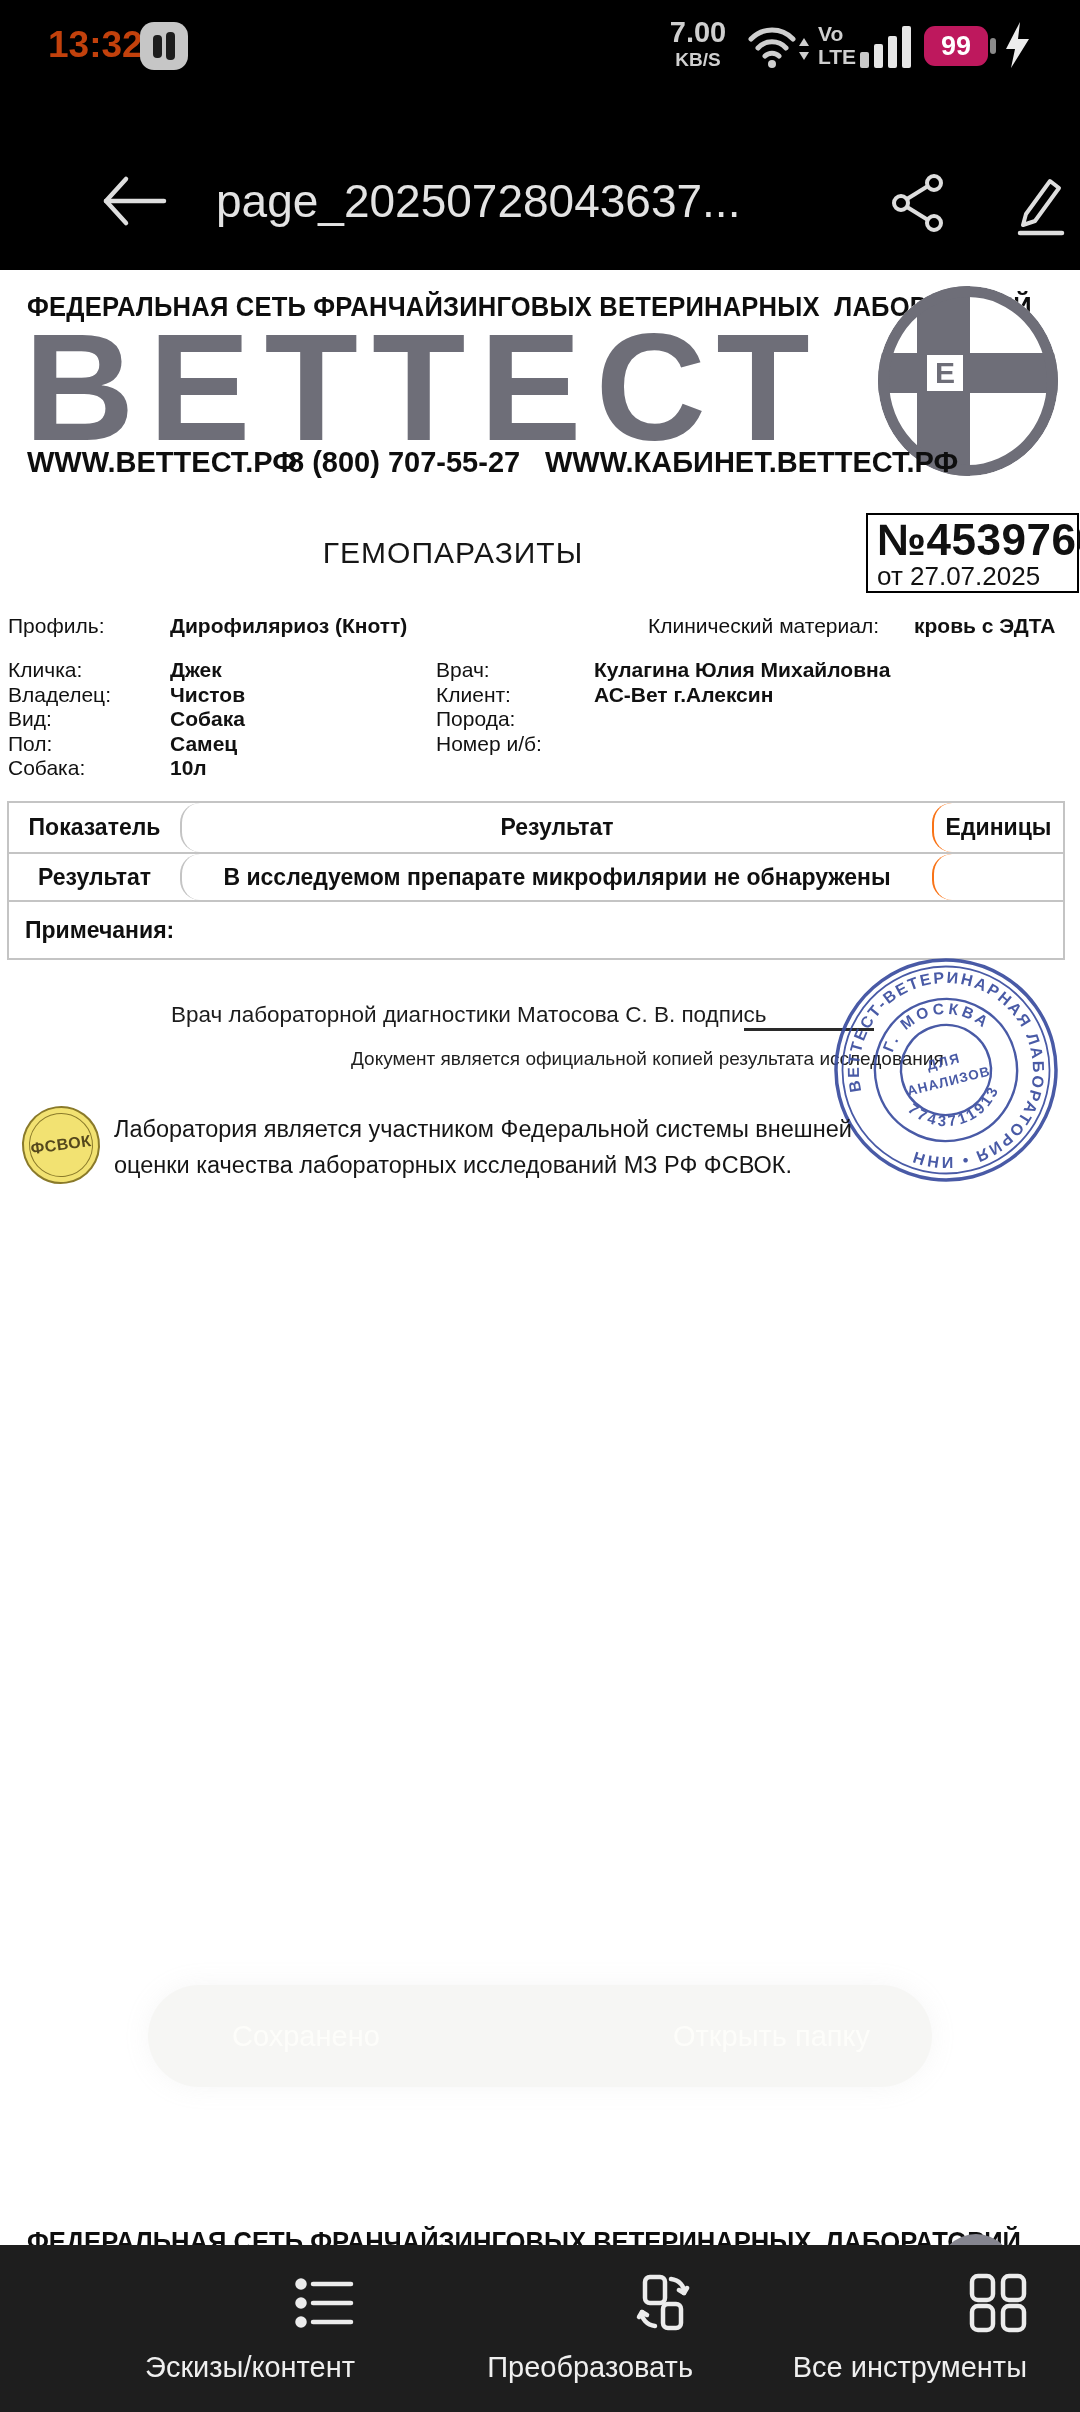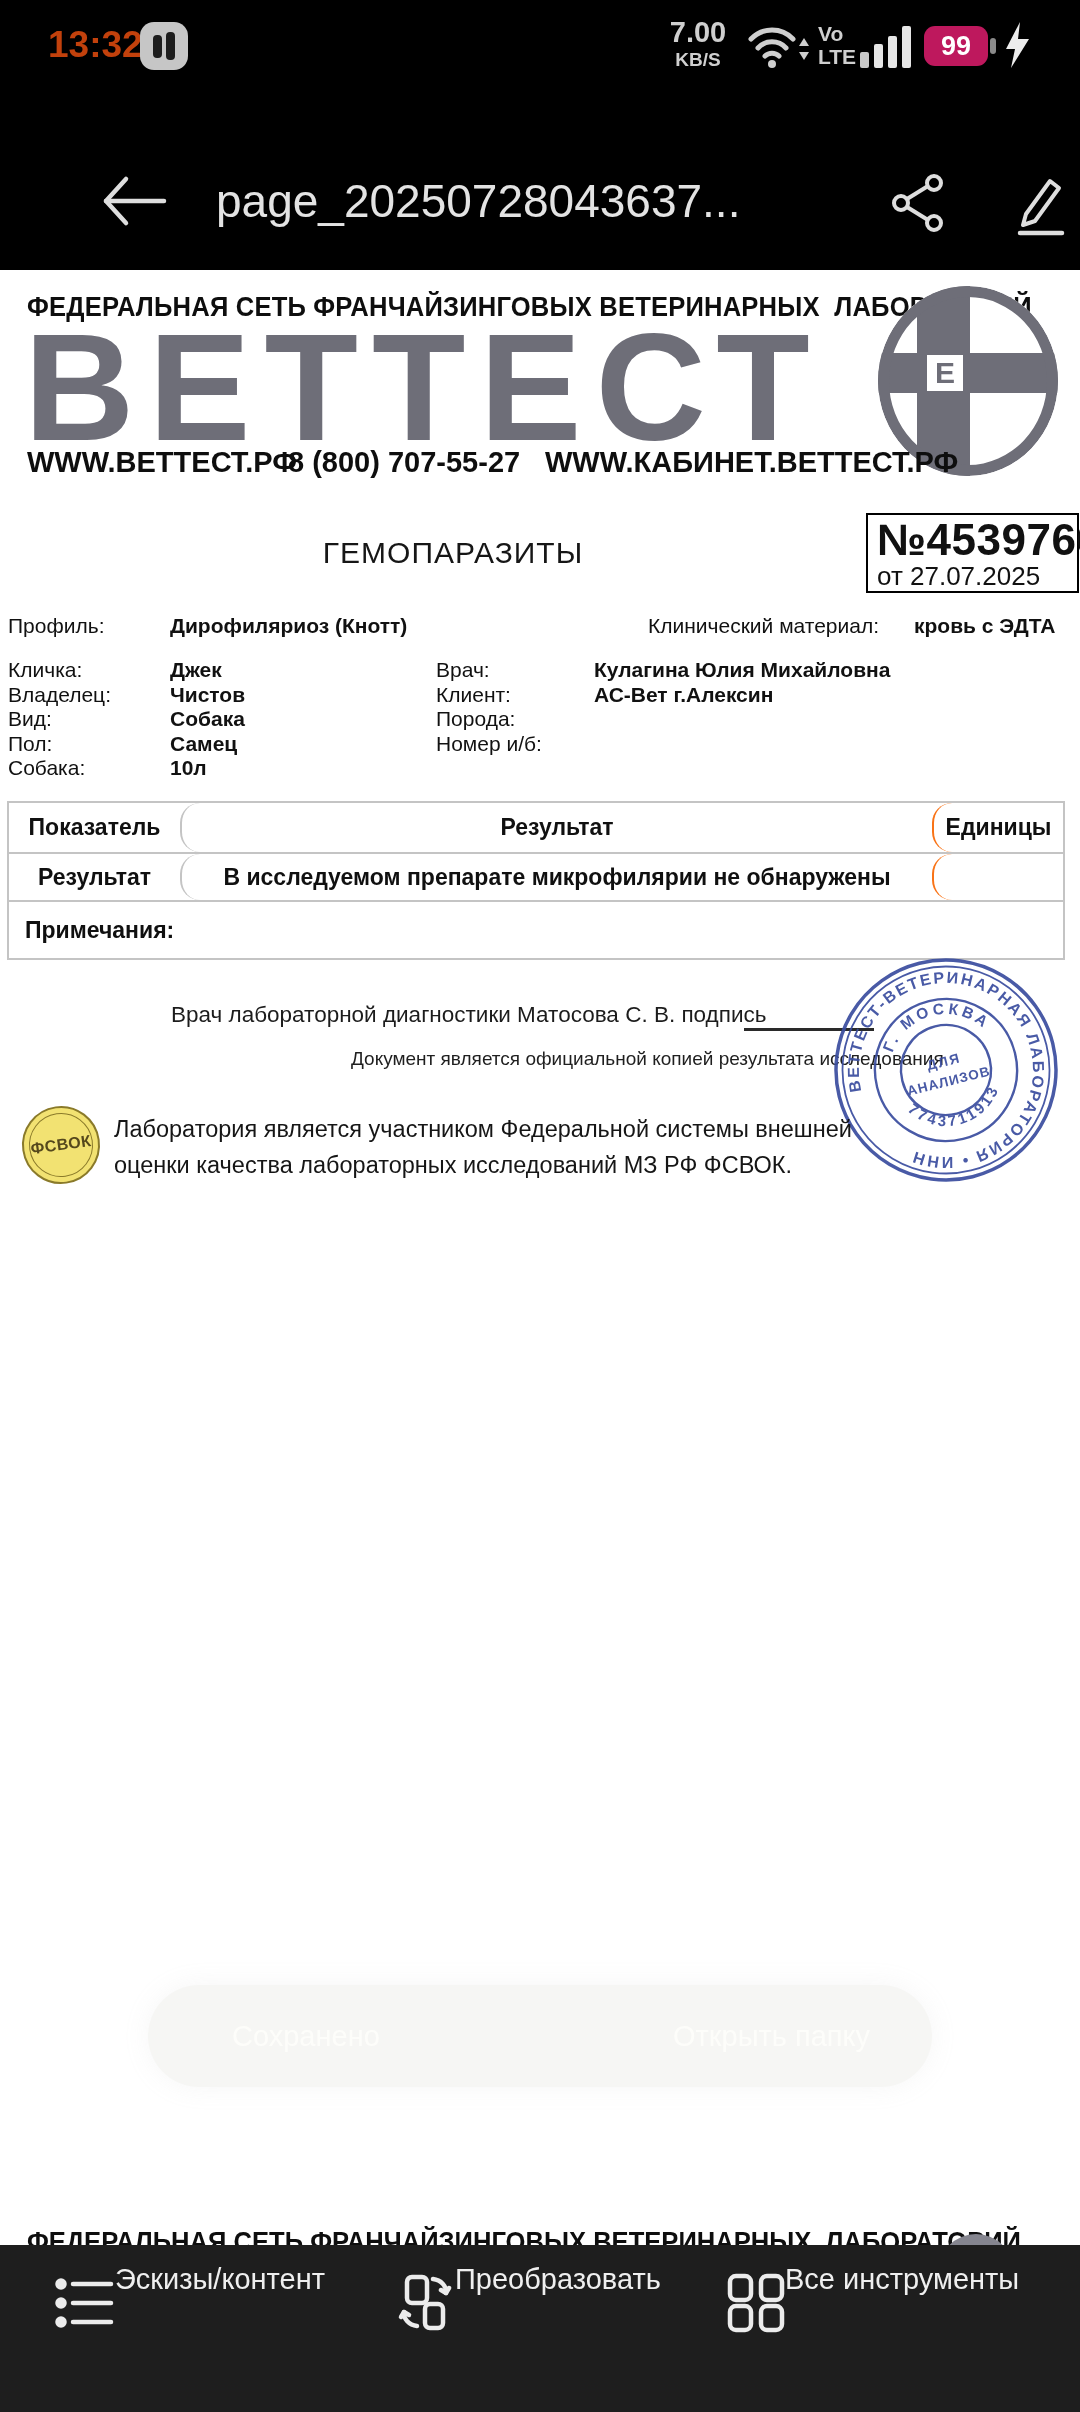--- a/index.html
+++ b/index.html
@@ -78,22 +78,22 @@
   .p2fed{position:absolute;left:27px;top:1956px;font-size:27.5px;font-weight:700;white-space:pre;
          transform:scaleX(0.93);transform-origin:left center;color:#0e0e0e;}
   .p2circle{position:absolute;left:938px;top:1964px;width:76px;height:76px;border-radius:50%;background:#85858f;}
   
   .toast{position:absolute;left:148px;top:1985px;width:784px;height:102px;border-radius:51px;background:#f6f6f4;
          display:flex;align-items:center;justify-content:space-between;box-sizing:border-box;
          padding:0 62px 0 84px;z-index:5;box-shadow:0 0 26px rgba(180,180,180,0.12);}
   .toast span{font-size:29px;font-weight:500;color:#fdfdfa;white-space:nowrap;}
   
   .toolbar{position:absolute;left:0;top:2245px;width:1080px;height:167px;background:#1e1e1e;z-index:10;}
-  .tb-item{position:absolute;top:0;height:100%;width:300px;display:flex;flex-direction:row;
-           align-items:flex-start;}
+  .tb-item{position:absolute;top:0;height:100%;width:300px;display:flex;flex-direction:column;
+           align-items:flex-end;}
   .tb-item .icon{margin-top:28px;height:60px;display:flex;align-items:center;justify-content:center;}
   .tb-item .lbl{margin-top:18px;font-size:29px;color:#efefef;white-space:nowrap;}
   .tb1{left:55px;} .tb2{left:393px;} .tb3{left:727px;}
 </style>
 </head>
 <body>
 
 <div class="screen">
 
   <div class="statusbar">

